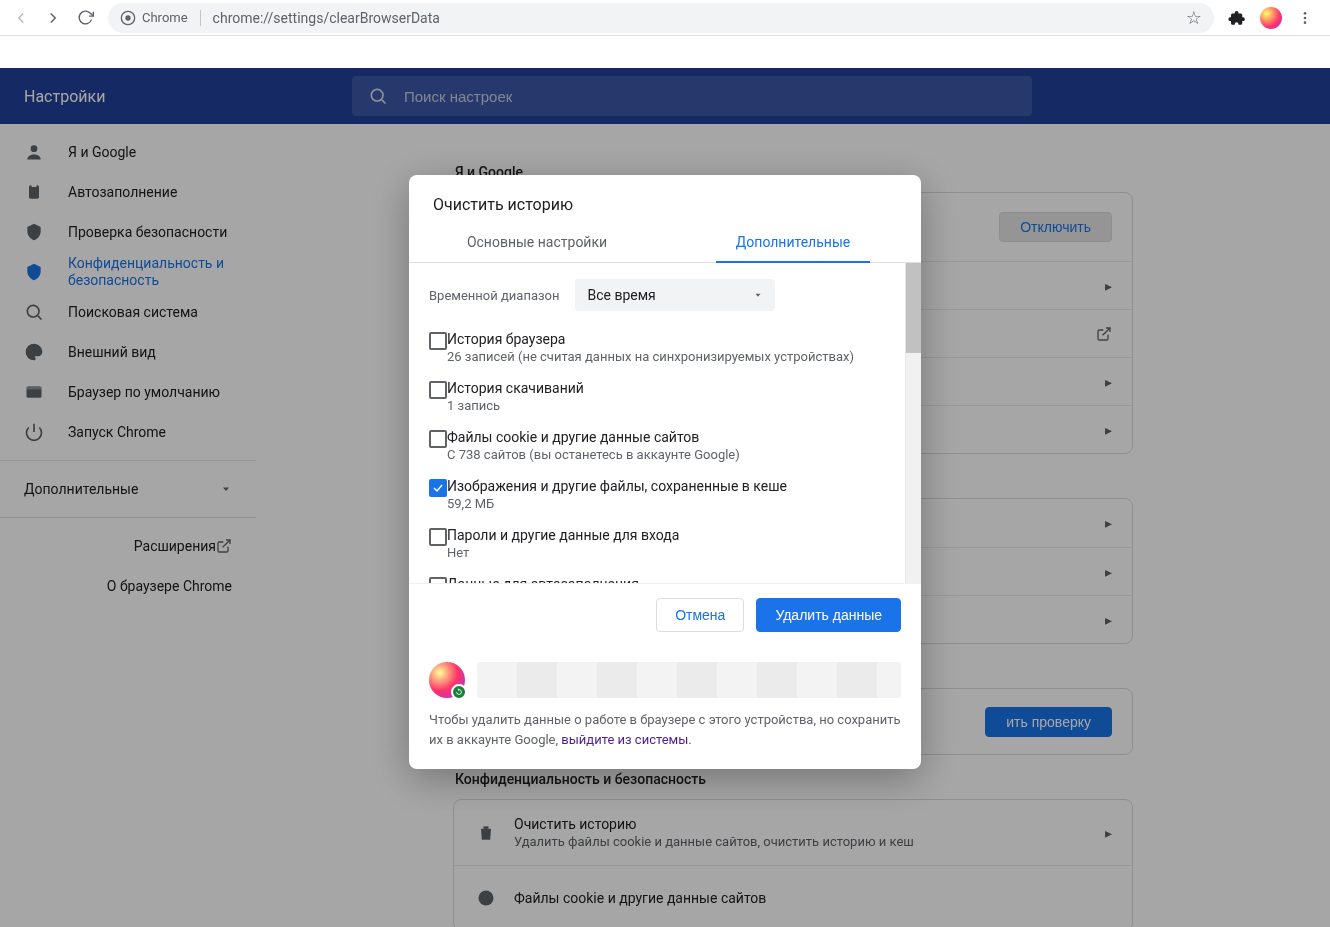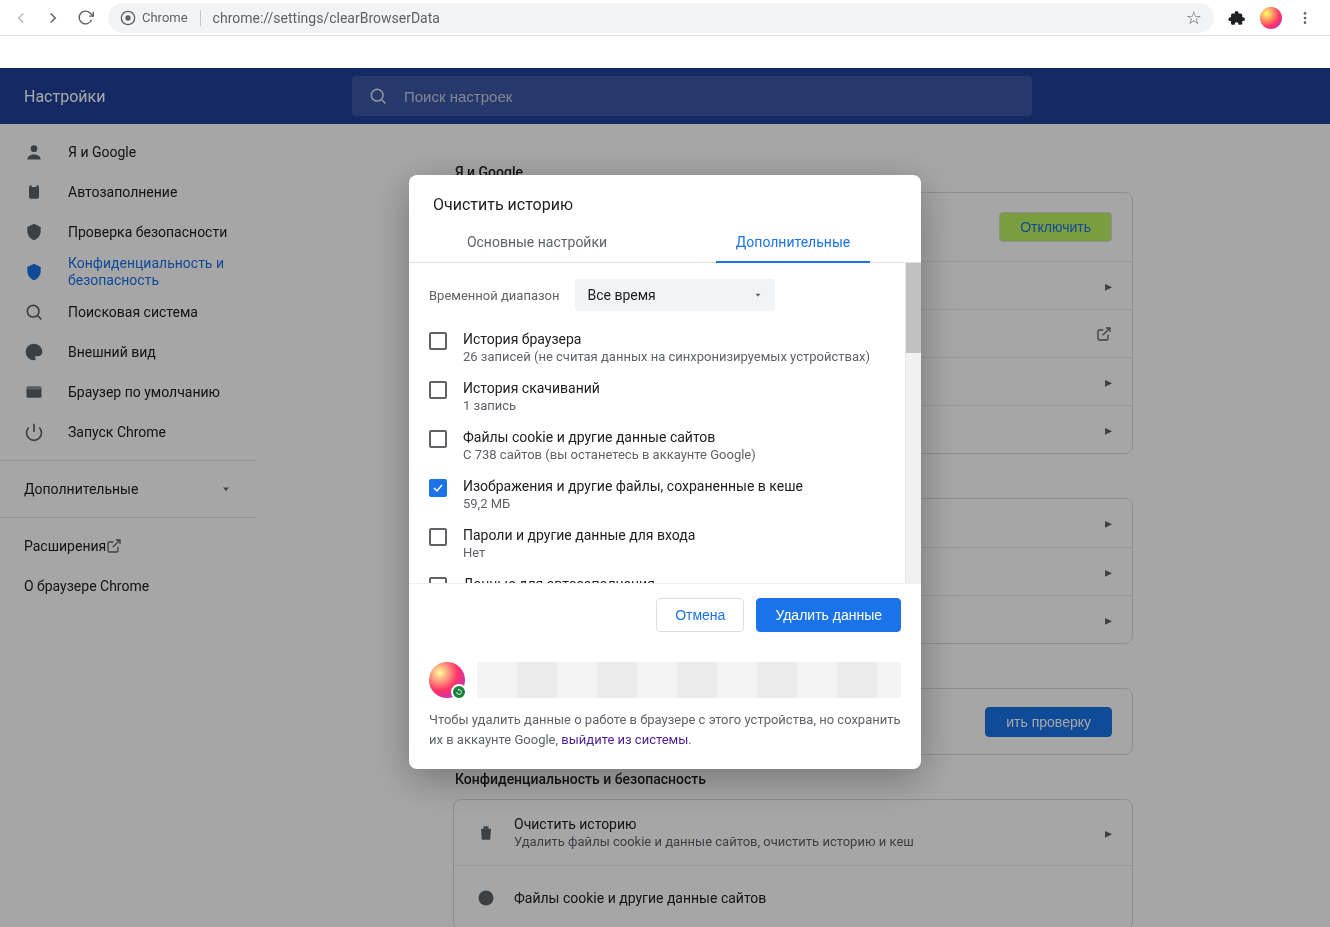--- a/index.html
+++ b/index.html
@@ -122,21 +122,21 @@
   }
   .side-item.active { color: #1a73e8; }
   .side-item .lbl { flex:1; line-height:1.2; }
   .side-item .lbl.wrap { display:block; }
   .side-sep { height:1px; background:#e0e0e0; margin:8px 0; }
   .side-adv {
     height: 40px; display:flex; align-items:center; justify-content:space-between;
     padding: 0 24px; font-size:14px;
   }
   .side-ext {
-    height: 40px; display:flex; align-items:center; justify-content:flex-start;
+    height: 40px; display:flex; align-items:center; justify-content:flex-end;
     padding: 0 24px; font-size:14px; color:#202124;
   }
 
   
   .main {
     position: absolute;
     top: 56px; left: 256px; right:0; bottom:0;
     overflow-y: auto;
     padding: 24px 0 40px;
   }
@@ -163,21 +163,21 @@
     border-top: 1px solid #e8eaed;
     font-size: 14px;
   }
   .row:first-child { border-top:none; }
   .row .icon-slot { width: 24px; display:flex; justify-content:center; color:#5f6368;}
   .row .row-text { flex:1; display:flex; flex-direction:column; gap:2px; }
   .row .row-text .sub { color:#5f6368; font-size:13px; }
   .row .chev { color:#5f6368; }
   .row.big { min-height: 65px; padding: 14px 20px; }
   .pill-btn {
-    border:1px solid #dadce0; border-radius:4px; background:#bef264;
+    border:1px solid #dadce0; border-radius:4px; background:#e5e5e5;
     color:#1a73e8; font-size:14px; padding:6px 20px;
   }
   .pill-btn.primary { background:#1a73e8; color:#fff; border-color:#1a73e8; }
   .avatar-sm {
     width:40px; height:40px; border-radius:50%;
     background: radial-gradient(circle at 30% 30%, #ff9, #f36 50%, #93f);
   }
 
   
   .dialog {
@@ -222,21 +222,21 @@
   .time-label { color:#5f6368; font-size:13px; }
   .select {
     flex: none; width: 200px;
     background:#f1f3f4;
     border-radius:4px;
     padding: 8px 12px;
     display:flex; align-items:center; justify-content:space-between;
     color:#202124;
   }
   .chk-row {
-    display:flex; gap: 16px;
+    display:flex; gap: 0;
     padding: 8px 0;
   }
   .chk {
     width:18px; height:18px;
     border:2px solid #5f6368;
     border-radius:2px;
     flex:none;
     margin-top:1px;
     display:flex; align-items:center; justify-content:center;
   }

